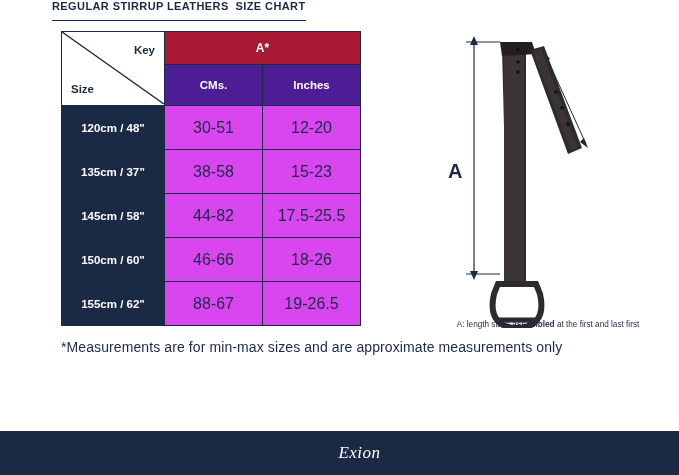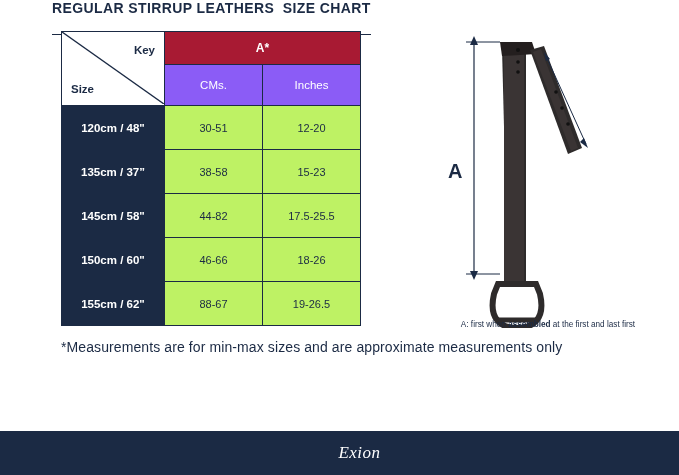--- a/index.html
+++ b/index.html
@@ -14,26 +14,26 @@
     color: #1b2a44;
     position: relative;
     overflow: hidden;
   }
 
   
   .page-title {
     position: absolute;
     left: 52px;
     top: 0px;
-    font-size: 14px;
+    font-size: 11px;
     font-weight: bold;
     letter-spacing: 0.4px;
     color: #1b2a44;
     border-bottom: 1.6px solid #1b2a44;
-    padding-bottom: 18px;
+    padding-bottom: 8px;
     white-space: pre;
   }
 
   
   .table-wrap {
     position: absolute;
     left: 61px;
     top: 31px;
   }
   table.size-chart {
@@ -81,40 +81,40 @@
 
   .a-head {
     background: #a81a33;
     color: #ffffff;
     font-size: 12px;
     font-weight: bold;
     height: 32px;
     border-color: #a81a33;
   }
   .unit-head {
-    background: #8b5cf6;
-    color: #ffffff;
-    font-size: 11.5px;
-    font-weight: normal;
+    background: #4c1d95;
+    color: #ffffff;
+    font-size: 11.5px;
+    font-weight: bold;
     height: 40px;
     border-color: #a81a33;
   }
 
   .row-size {
     background: #1b2a44;
     color: #ffffff;
     font-size: 11.5px;
     font-weight: bold;
     height: 43px;
     border-color: #1b2a44;
   }
   .row-val {
-    background: #bef264;
-    color: #1b2a44;
-    font-size: 11px;
+    background: #d946ef;
+    color: #1b2a44;
+    font-size: 16px;
     height: 43px;
   }
 
   .footnote {
     position: absolute;
     left: 61px;
     top: 339px;
     font-size: 14px;
     color: #1b2a44;
     letter-spacing: 0.1px;
@@ -243,17 +243,17 @@
     <line x1="106" y1="28" x2="146" y2="116" stroke="#1b2a44" stroke-width="1"></line>
     <polygon points="148,120 140,114 144,110" fill="#1b2a44"></polygon>
     <polygon points="104,24 110,31 106,33" fill="#1b2a44"></polygon>
 
     <path d="M58 256 L96 256 L100 266 C106 292 92 300 77 300 C62 300 48 292 54 266 Z" fill="none" stroke="#2e2b2b" stroke-width="6"></path>
     <line x1="58" y1="292" x2="96" y2="292" stroke="#2e2b2b" stroke-width="5"></line>
 
     <text x="8" y="150" font-family="Liberation Sans, sans-serif" font-size="20" font-weight="bold" fill="#1b2a44">A</text>
   </svg>
 </div>
-<div class="diagram-caption"><span>A: first when </span><b>assembled</b><span> at the first and last first</span></div>
+<div class="diagram-caption"><span>A: length sizes </span><b>assembled</b><span> at the first and last first</span></div>
 
 <div class="footer">
   <span class="brand">Exion</span>
 </div>
 
 </body></html>

